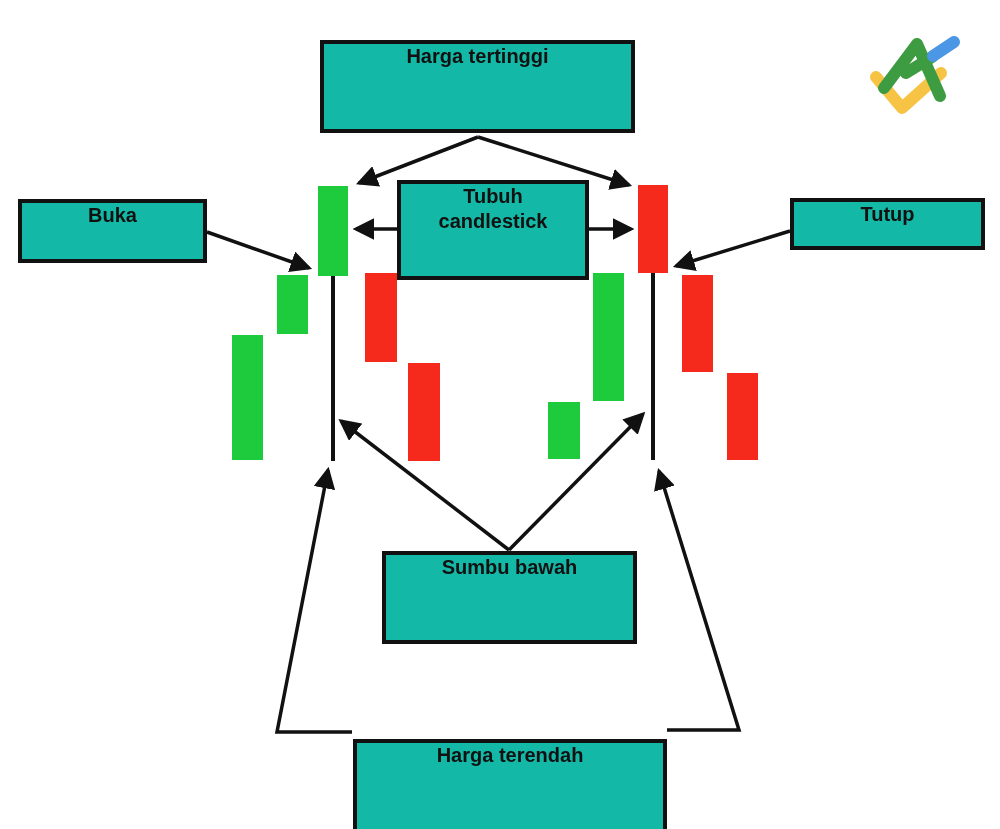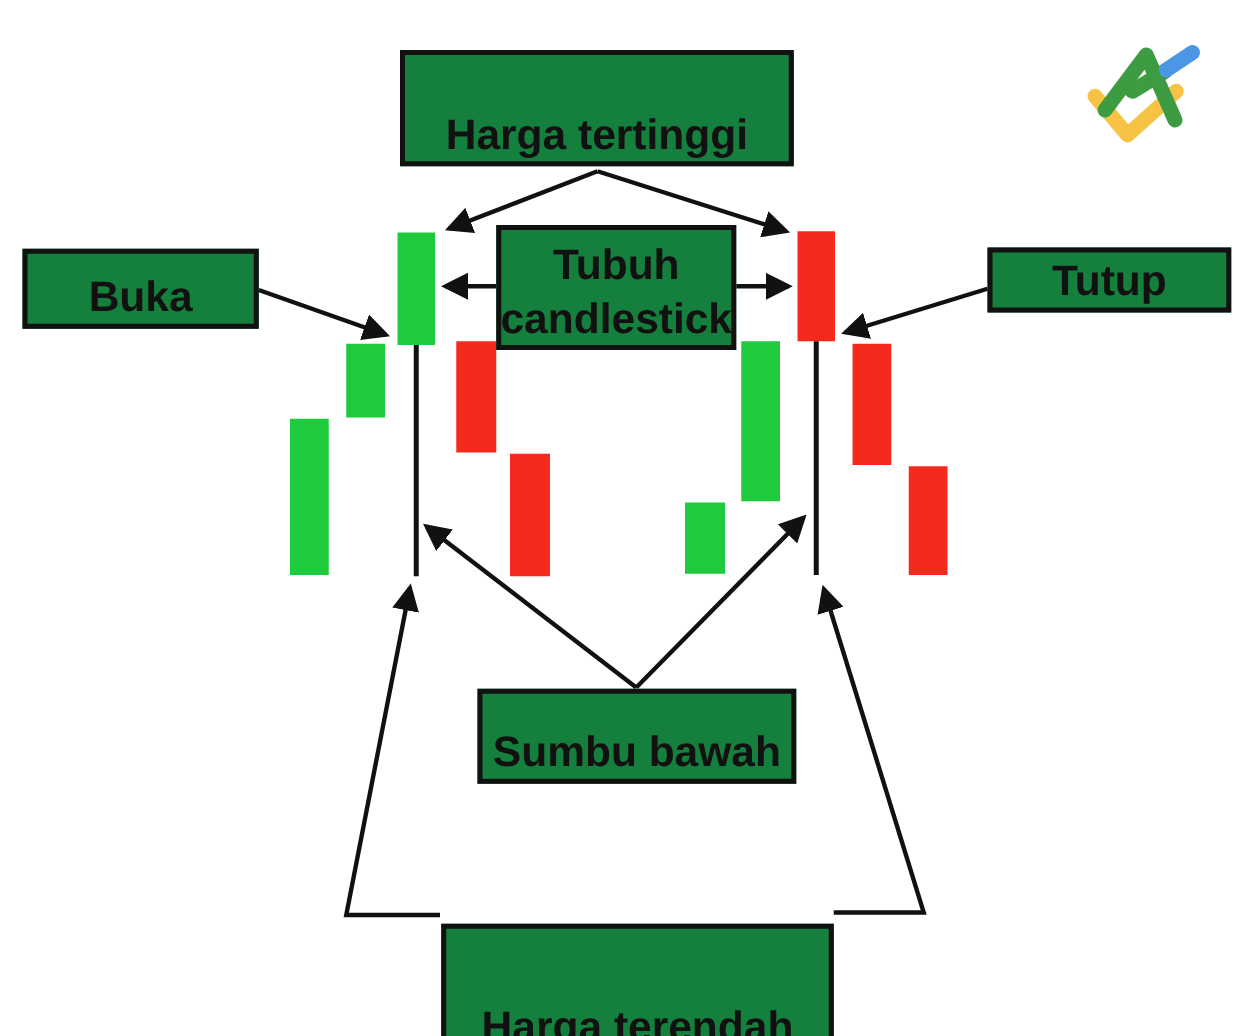--- a/index.html
+++ b/index.html
@@ -2,31 +2,31 @@
 <html><head>
 <meta charset="utf-8">
 <style>
   html,body{margin:0;padding:0;background:#fff;}
   .stage{
     position:relative;width:1000px;height:829px;background:#fff;overflow:hidden;
     font-family:"Liberation Sans",sans-serif;
   }
   #figure{position:absolute;left:0;top:0;}
   .label-box{
-    position:absolute;box-sizing:border-box;background:#15803d;border:4px solid #111;
-    display:flex;align-items:flex-end;justify-content:center;
-    font-weight:bold;font-size:34px;color:#111;text-align:center;line-height:1.25;
+    position:absolute;box-sizing:border-box;background:#14b8a6;border:4px solid #111;
+    display:flex;align-items:flex-start;justify-content:center;
+    font-weight:bold;font-size:20px;color:#111;text-align:center;line-height:1.25;
     z-index:2;
   }
   .label-box span{white-space:pre-line;}
   .box-tertinggi{left:320px;top:40px;width:315px;height:93px;}
   .box-buka{left:18px;top:199px;width:189px;height:64px;}
   .box-tubuh{left:397px;top:180px;width:192px;height:100px;}
   .box-tutup{left:790px;top:198px;width:195px;height:52px;}
-  .box-sumbu{left:382px;top:551px;width:255px;height:76px;}
+  .box-sumbu{left:382px;top:551px;width:255px;height:93px;}
   .box-terendah{left:353px;top:739px;width:314px;height:108px;}
 </style>
 </head>
 <body>
 
 <div class="stage">
 
   <svg id="figure" width="1000" height="829" viewBox="0 0 1000 829">
     <defs>
       <marker id="arrowhead" viewBox="0 0 10 10" refX="8.5" refY="5" markerWidth="6.2" markerHeight="6.2" orient="auto-start-reverse">

